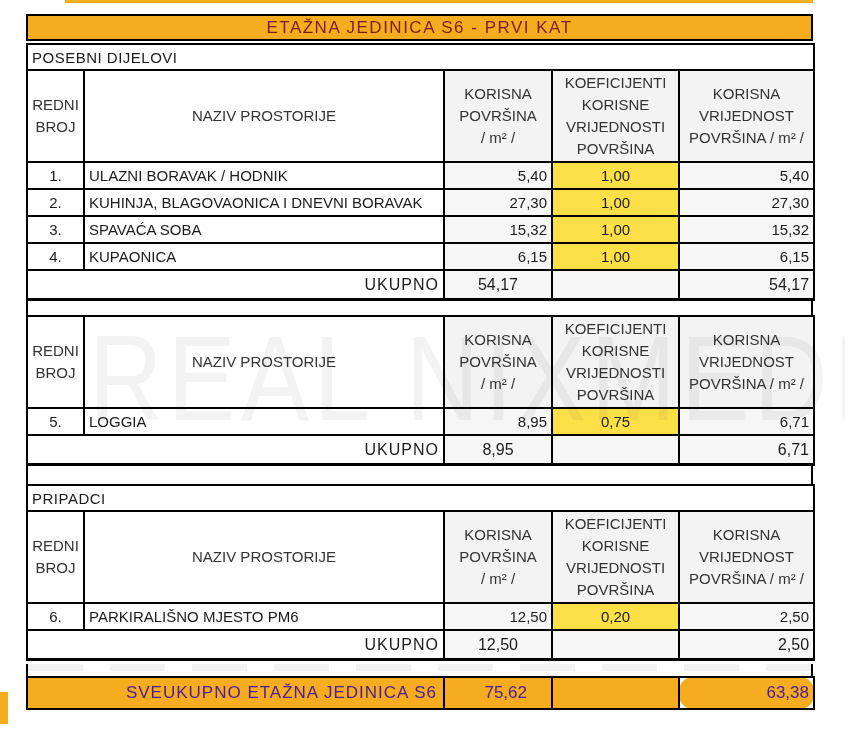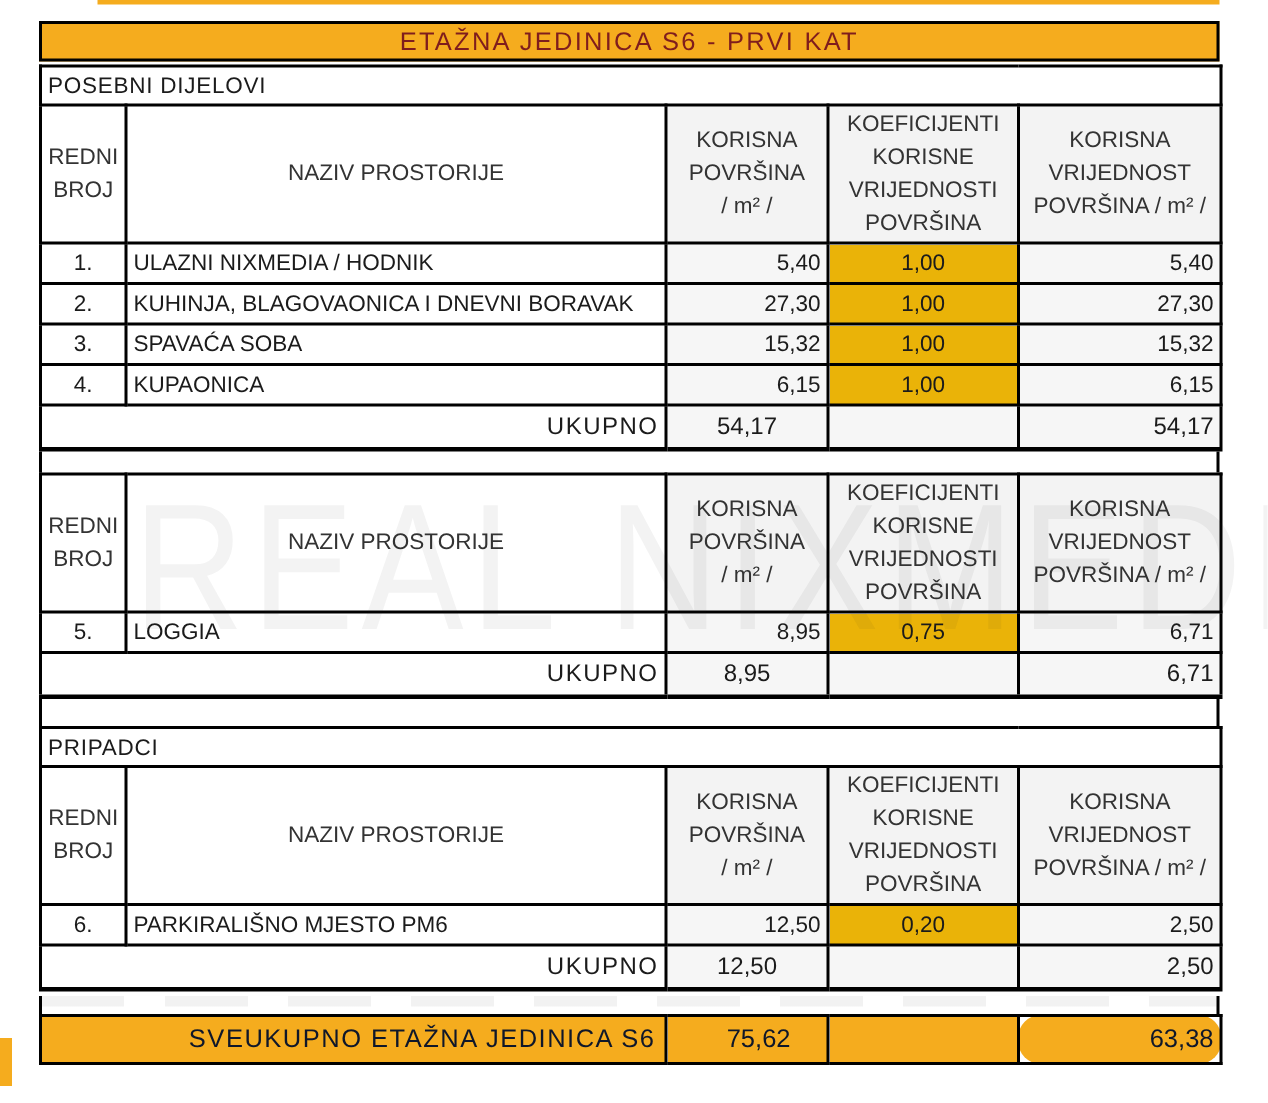--- a/index.html
+++ b/index.html
@@ -23,33 +23,33 @@
   col.w-coef{width:127px;} col.w-val{width:135px;}
 
   tr.label-row td{height:24px;padding-left:4px;letter-spacing:.5px;border-radius:13px;}
   tr.header-row td{height:90px;text-align:center;vertical-align:middle;font-size:15px;
     line-height:22px;color:#333;white-space:normal;}
   .fill-head{background:#F3F3F3;}
   tr.data-row td{height:25px;}
   td.c-num{text-align:center;}
   td.c-name{padding-left:4px;}
   td.c-area,td.c-value{text-align:right;padding-right:4px;background:#F6F6F6;padding-left:48px;}
-  td.c-coef{text-align:center;background:#eab308;}
+  td.c-coef{text-align:center;background:#fde047;}
   tr.total-row td{height:27px;font-size:16px;border-bottom:3px solid #000;}
   td.c-total-label{text-align:right;padding-right:4px;letter-spacing:1px;}
   td.c-total-area{text-align:center;background:#F6F6F6;}
   td.c-total-coef{background:#F6F6F6;}
   td.c-total-value{text-align:right;padding-right:4px;background:#F6F6F6;}
 
   .spacer{box-sizing:border-box;border-left:2px solid #000;border-right:2px solid #000;width:787px;}
   .sp1{height:14px;} .sp2{height:18px;} .sp3{height:12px;}
   .faint-band{height:7px;margin-top:3px;
     background:repeating-linear-gradient(90deg,rgba(0,0,0,0.05) 0 55px,transparent 55px 82px);}
 
-  tr.grand-row td{height:30px;background:#F5AC1E;color:#0f172a;font-size:17px;}
+  tr.grand-row td{height:30px;background:#F5AC1E;color:#4c1d95;font-size:17px;}
   td.g-label{text-align:right;padding-right:6px;letter-spacing:1px;}
   td.g-area{text-align:right;padding-right:24px;}
   td.g-value{text-align:right;padding-right:4px;border-radius:14px;}
 
   .watermark{position:absolute;left:30px;top:318px;width:787px;text-align:center;
     font-size:120px;line-height:1;letter-spacing:6px;color:rgba(40,40,40,0.055);
     transform:scaleX(0.85);transform-origin:center;pointer-events:none;z-index:5;white-space:nowrap;}
 </style>
 </head>
 <body>
@@ -78,21 +78,21 @@
           </tr>
       <tr class="header-row">
         <td>REDNI BROJ</td>
         <td>NAZIV PROSTORIJE</td>
         <td class="fill-head">KORISNA POVRŠINA /&nbsp;m²&nbsp;/</td>
         <td class="fill-head">KOEFICIJENTI KORISNE VRIJEDNOSTI POVRŠINA</td>
         <td class="fill-head">KORISNA VRIJEDNOST POVRŠINA /&nbsp;m²&nbsp;/</td>
       </tr>
       <tr class="data-row">
         <td class="c-num">1.</td>
-        <td class="c-name">ULAZNI NIXMEDIA / HODNIK</td>
+        <td class="c-name">ULAZNI BORAVAK / HODNIK</td>
         <td class="c-area">5,40</td>
         <td class="c-coef">1,00</td>
         <td class="c-value">5,40</td>
       </tr>
       <tr class="data-row">
         <td class="c-num">2.</td>
         <td class="c-name">KUHINJA, BLAGOVAONICA I DNEVNI BORAVAK</td>
         <td class="c-area">27,30</td>
         <td class="c-coef">1,00</td>
         <td class="c-value">27,30</td>

